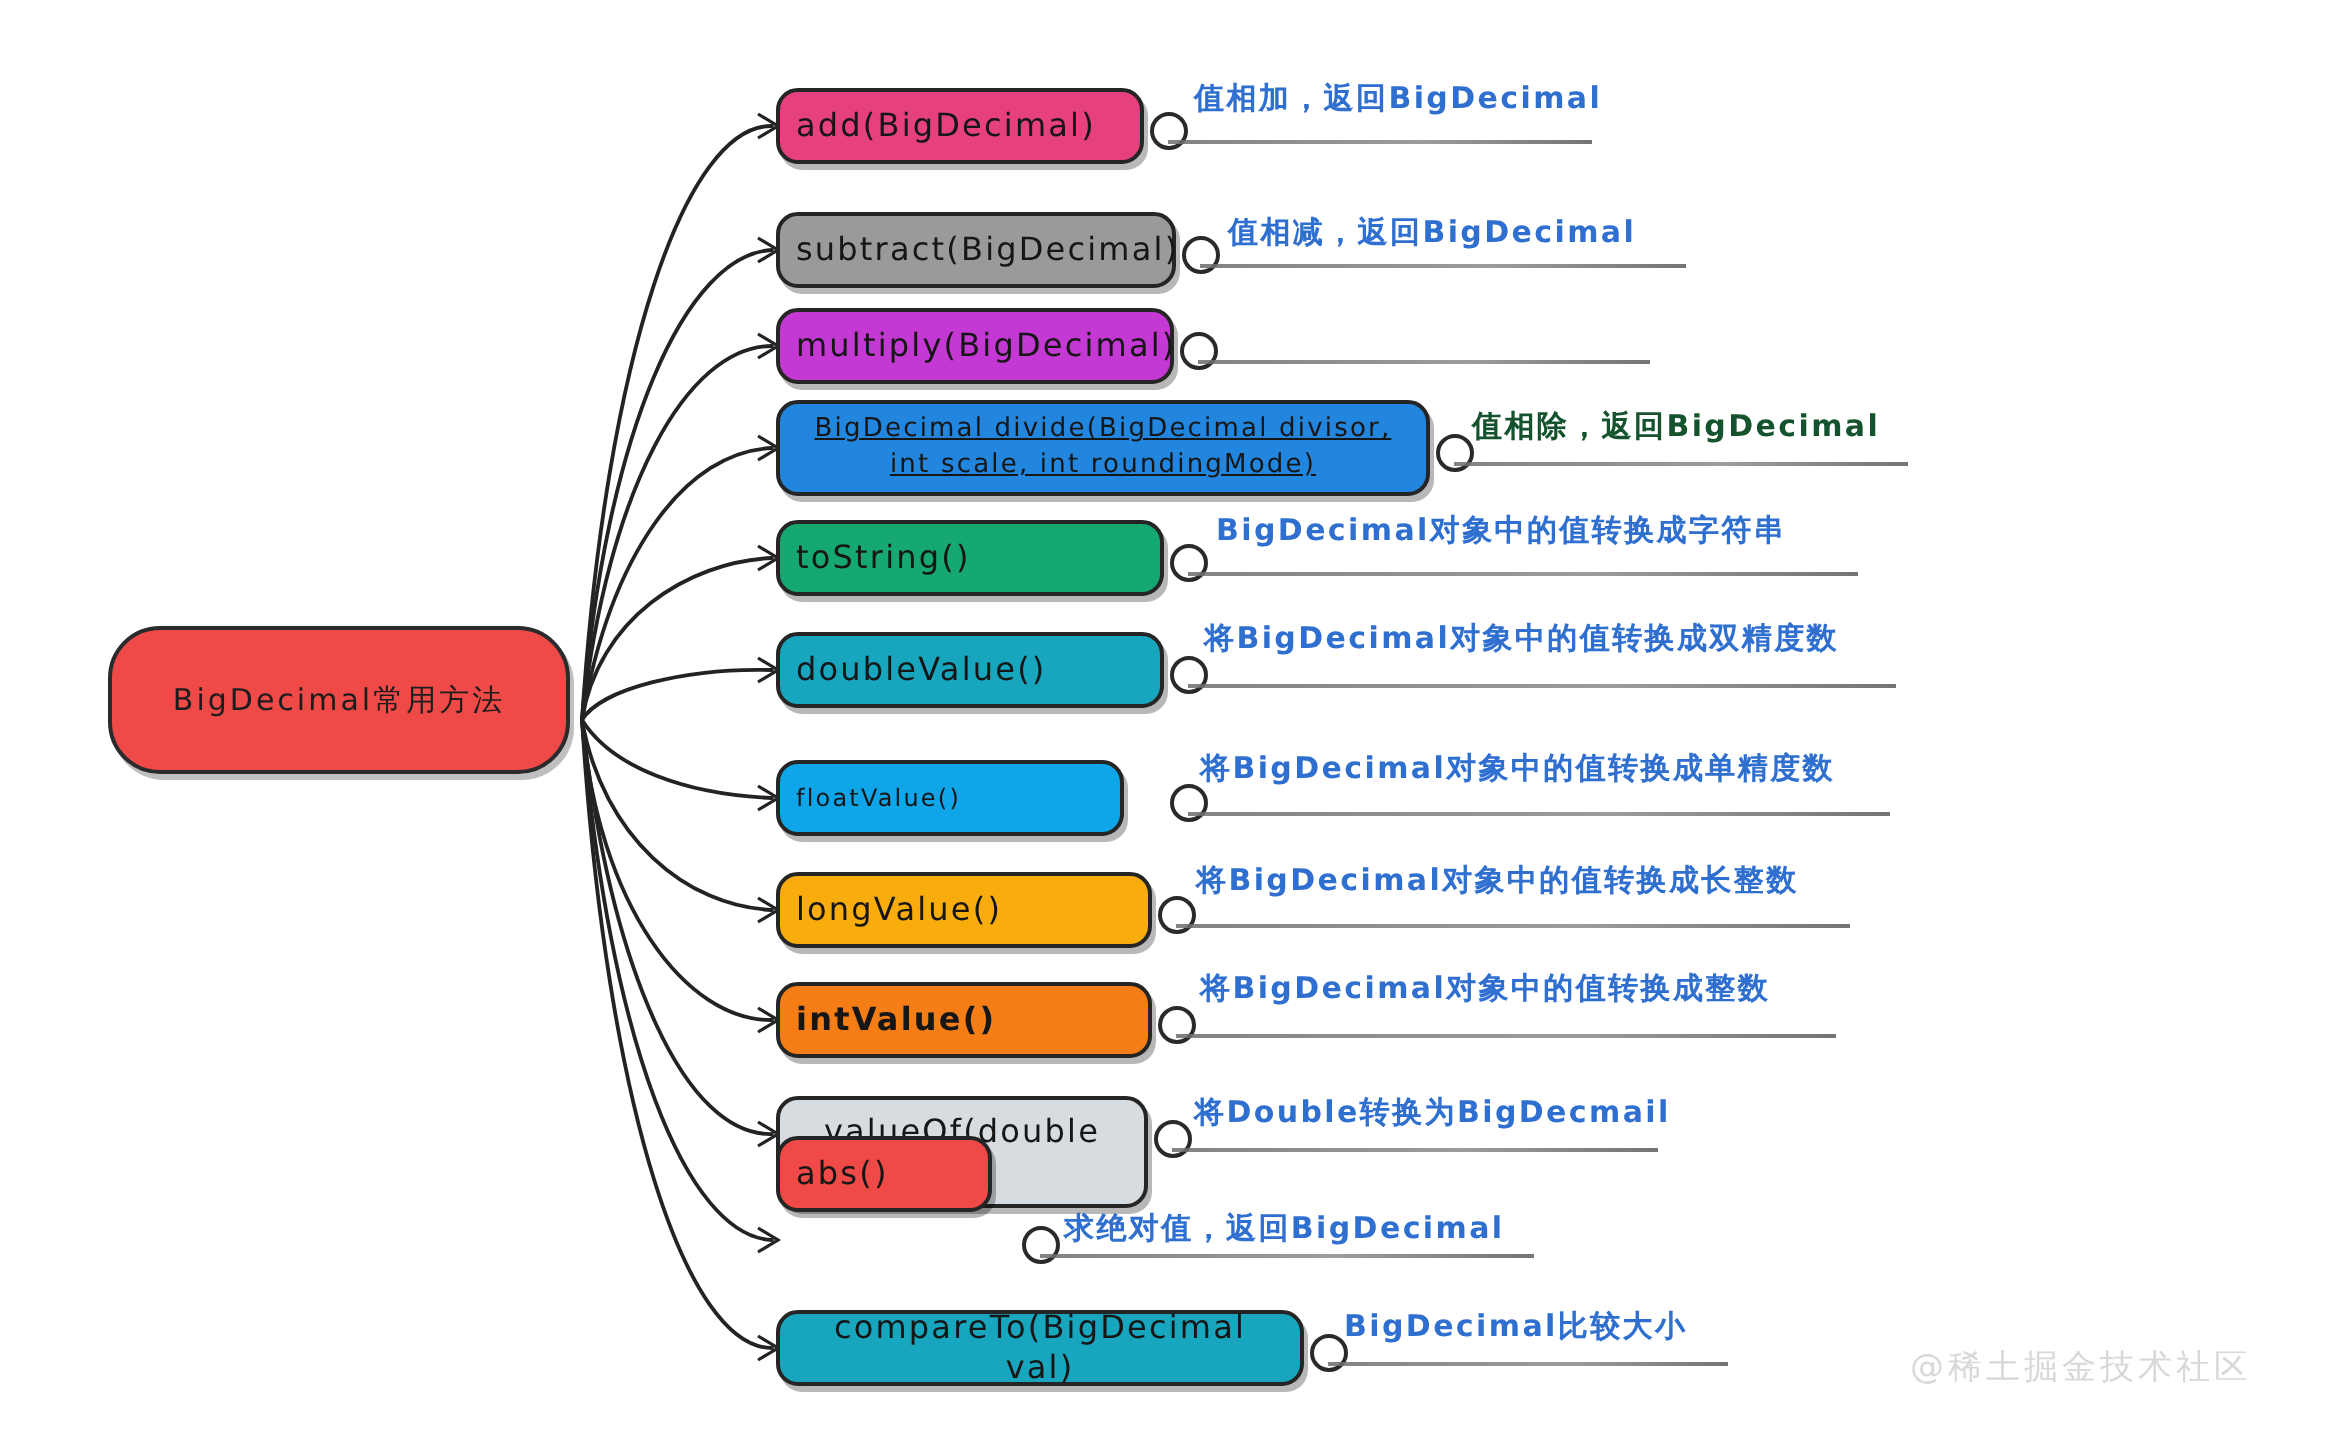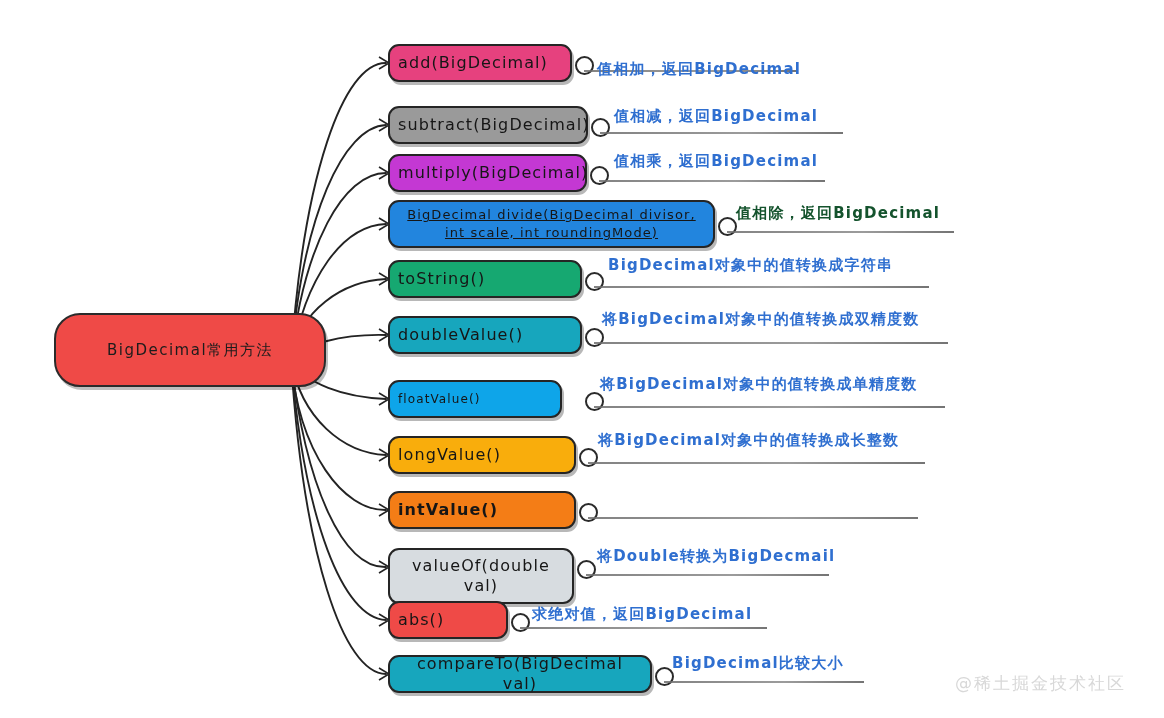--- a/index.html
+++ b/index.html
@@ -112,21 +112,21 @@
       <path d="M 291 360 C 298.9759479701519 453, 343.25 510.6947370171547, 386 510" fill="none" stroke="#232323" stroke-width="1.9" stroke-linecap="round"></path>
       <path d="M 379 504 L 389 510 L 379 516" fill="none" stroke="#232323" stroke-width="1.6"></path>
       <path d="M 291 360 C 305.792107963562 488.34000000000003, 343.25 568.2383151054382, 386 567" fill="none" stroke="#232323" stroke-width="1.9" stroke-linecap="round"></path>
       <path d="M 379 561 L 389 567 L 379 573" fill="none" stroke="#232323" stroke-width="1.6"></path>
       <path d="M 291 360 C 304.32978954315183 521.2, 343.25 618.2548518180847, 386 620" fill="none" stroke="#232323" stroke-width="1.9" stroke-linecap="round"></path>
       <path d="M 379 614 L 389 620 L 379 626" fill="none" stroke="#232323" stroke-width="1.6"></path>
       <path d="M 291 360 C 303.344949388504 554.6800000000001, 343.25 673.9838342666626, 386 674" fill="none" stroke="#232323" stroke-width="1.9" stroke-linecap="round"></path>
       <path d="M 379 668 L 389 674 L 379 680" fill="none" stroke="#232323" stroke-width="1.6"></path>
     </svg>
 
-  <div class="root-node" style="left: 54px; top: 313px; width: 272px; height: 74px; background: rgb(239, 74, 71); font-size: 15px;">
+  <div class="root-node" style="left: 54px; top: 313px; width: 231px; height: 74px; background: rgb(239, 74, 71); font-size: 15px;">
     <span>BigDecimal常用方法</span>
   </div>
 
   <div id="nodes-layer">
       <div class="node" style="left: 388px; top: 44px; width: 184px; height: 38px; background: rgb(230, 65, 126); font-size: 16px;">
         <span>add(BigDecimal)</span>
       </div>
       <div class="node" style="left: 388px; top: 106px; width: 200px; height: 38px; background: rgb(154, 154, 154); font-size: 16px;">
         <span>subtract(BigDecimal)</span>
       </div>
@@ -147,56 +147,56 @@
       </div>
       <div class="node" style="left: 388px; top: 436px; width: 188px; height: 38px; background: rgb(249, 173, 12); font-size: 16px;">
         <span>longValue()</span>
       </div>
       <div class="node" style="left: 388px; top: 491px; width: 188px; height: 38px; background: rgb(244, 125, 22); font-size: 16px; font-weight: bold;">
         <span>intValue()</span>
       </div>
       <div class="node" style="left: 388px; top: 548px; width: 186px; height: 56px; background: rgb(215, 220, 224); font-size: 16px;">
         <span>valueOf(double val)</span>
       </div>
-      <div class="node" style="left: 388px; top: 601px; width: 120px; height: 38px; background: rgb(239, 74, 71); font-size: 16px;">
+      <div class="node" style="left: 388px; top: 568px; width: 108px; height: 38px; background: rgb(239, 74, 71); font-size: 16px;">
         <span>abs()</span>
       </div>
       <div class="node" style="left: 388px; top: 655px; width: 264px; height: 38px; background: rgb(23, 166, 189); font-size: 16px;">
         <span>compareTo(BigDecimal val)</span>
       </div>
     </div>
 
   <div class="watermark" style="left:955px; top:672px;">@稀土掘金技术社区</div>
 
 <div class="annot-ring" style="left: 575px; top: 56px;"></div>
     <div class="annot-rule" style="left: 584px; top: 70px; width: 212px;"></div>
-    <div class="annot" style="left: 597px; top: 60px; font-size: 15px; color: rgb(47, 111, 208);">值相加，返回BigDecimal</div>
+    <div class="annot" style="left: 597px; top: 40px; font-size: 15px; color: rgb(47, 111, 208);">值相加，返回BigDecimal</div>
     <div class="annot-ring" style="left: 591px; top: 118px;"></div>
     <div class="annot-rule" style="left: 600px; top: 132px; width: 243px;"></div>
     <div class="annot" style="left: 614px; top: 107px; font-size: 15px; color: rgb(47, 111, 208);">值相减，返回BigDecimal</div>
     <div class="annot-ring" style="left: 590px; top: 166px;"></div>
     <div class="annot-rule" style="left: 599px; top: 180px; width: 226px;"></div>
-    <div class="annot" style="left: 614px; top: 152px; font-size: 15px; color: rgb(47, 111, 208);">值相乘，返回BigDecimal</div>
     <div class="annot-ring" style="left: 718px; top: 217px;"></div>
     <div class="annot-rule" style="left: 727px; top: 231px; width: 227px;"></div>
     <div class="annot" style="left: 736px; top: 204px; font-size: 15px; color: #14532d;">值相除，返回BigDecimal</div>
     <div class="annot-ring" style="left: 585px; top: 272px;"></div>
     <div class="annot-rule" style="left: 594px; top: 286px; width: 335px;"></div>
     <div class="annot" style="left: 608px; top: 256px; font-size: 15px; color: rgb(47, 111, 208);">BigDecimal对象中的值转换成字符串</div>
     <div class="annot-ring" style="left: 585px; top: 328px;"></div>
     <div class="annot-rule" style="left: 594px; top: 342px; width: 354px;"></div>
     <div class="annot" style="left: 602px; top: 310px; font-size: 15px; color: rgb(47, 111, 208);">将BigDecimal对象中的值转换成双精度数</div>
     <div class="annot-ring" style="left: 585px; top: 392px;"></div>
     <div class="annot-rule" style="left: 594px; top: 406px; width: 351px;"></div>
     <div class="annot" style="left: 600px; top: 375px; font-size: 15px; color: rgb(47, 111, 208);">将BigDecimal对象中的值转换成单精度数</div>
     <div class="annot-ring" style="left: 579px; top: 448px;"></div>
     <div class="annot-rule" style="left: 588px; top: 462px; width: 337px;"></div>
     <div class="annot" style="left: 598px; top: 431px; font-size: 15px; color: rgb(47, 111, 208);">将BigDecimal对象中的值转换成长整数</div>
     <div class="annot-ring" style="left: 579px; top: 503px;"></div>
     <div class="annot-rule" style="left: 588px; top: 517px; width: 330px;"></div>
+    <div class="annot" style="left: 600px; top: 485px; font-size: 15px; color: rgb(47, 111, 208);">将BigDecimal对象中的值转换成整数</div>
     <div class="annot-ring" style="left: 577px; top: 560px;"></div>
     <div class="annot-rule" style="left: 586px; top: 574px; width: 243px;"></div>
     <div class="annot" style="left: 597px; top: 547px; font-size: 15px; color: rgb(47, 111, 208);">将Double转换为BigDecmail</div>
     <div class="annot-ring" style="left: 511px; top: 613px;"></div>
     <div class="annot-rule" style="left: 520px; top: 627px; width: 247px;"></div>
     <div class="annot" style="left: 532px; top: 605px; font-size: 15px; color: rgb(47, 111, 208);">求绝对值，返回BigDecimal</div>
     <div class="annot-ring" style="left: 655px; top: 667px;"></div>
     <div class="annot-rule" style="left: 664px; top: 681px; width: 200px;"></div>
     <div class="annot" style="left: 672px; top: 654px; font-size: 15px; color: rgb(47, 111, 208);">BigDecimal比较大小</div>
   </div>

